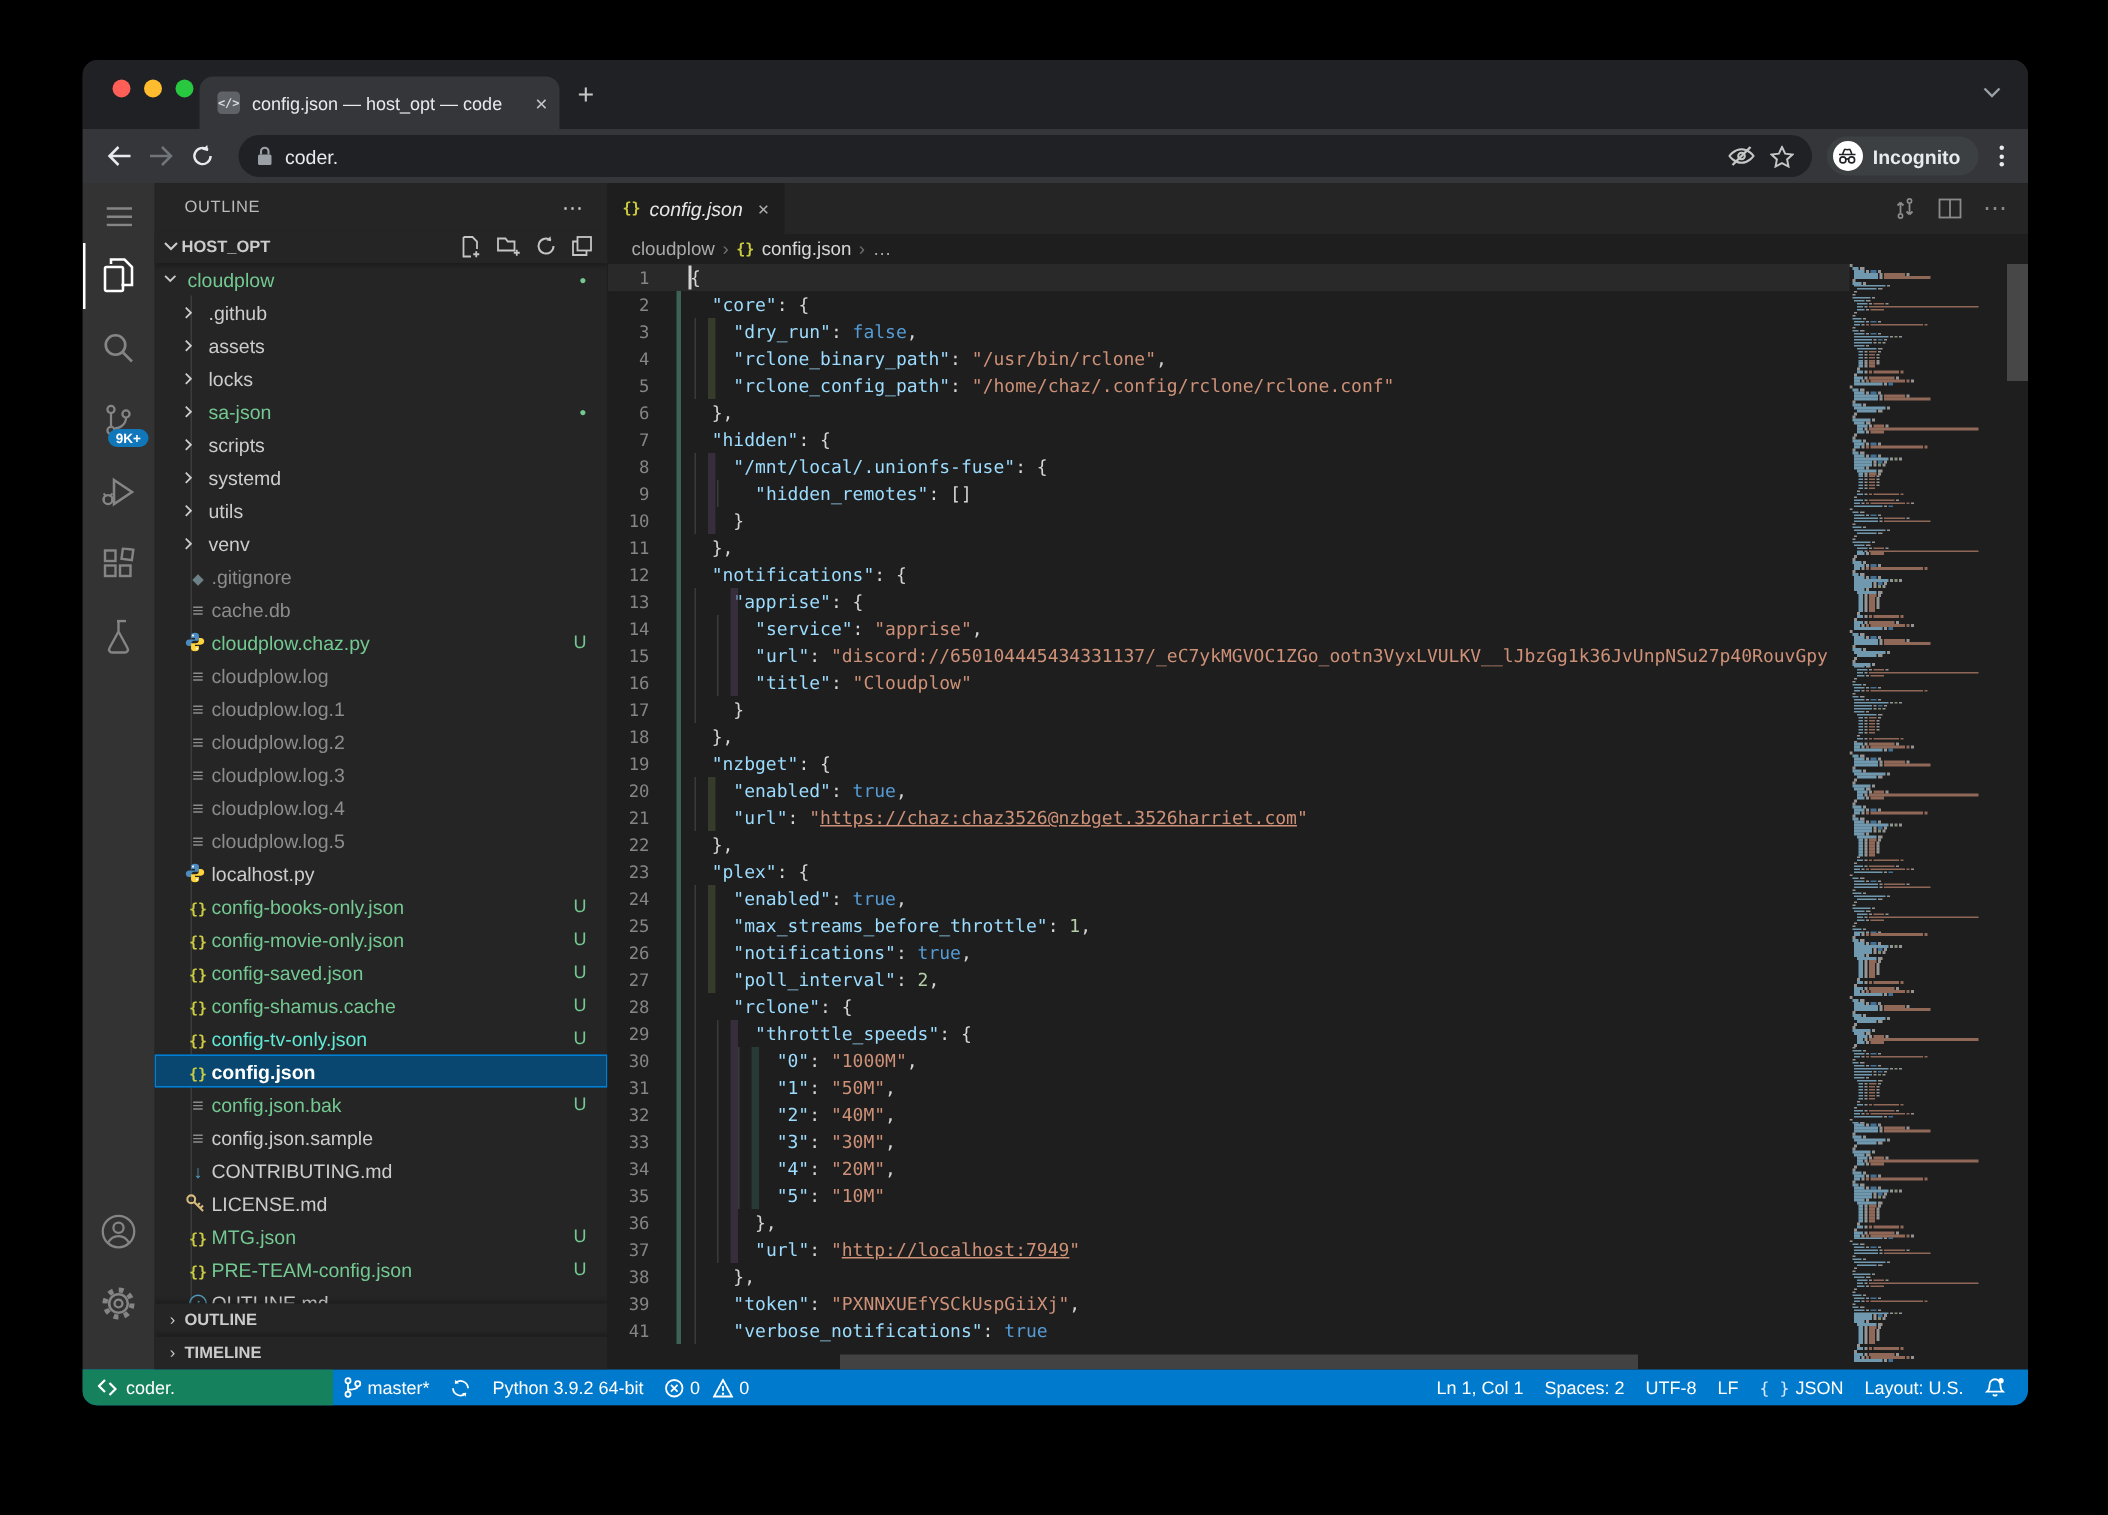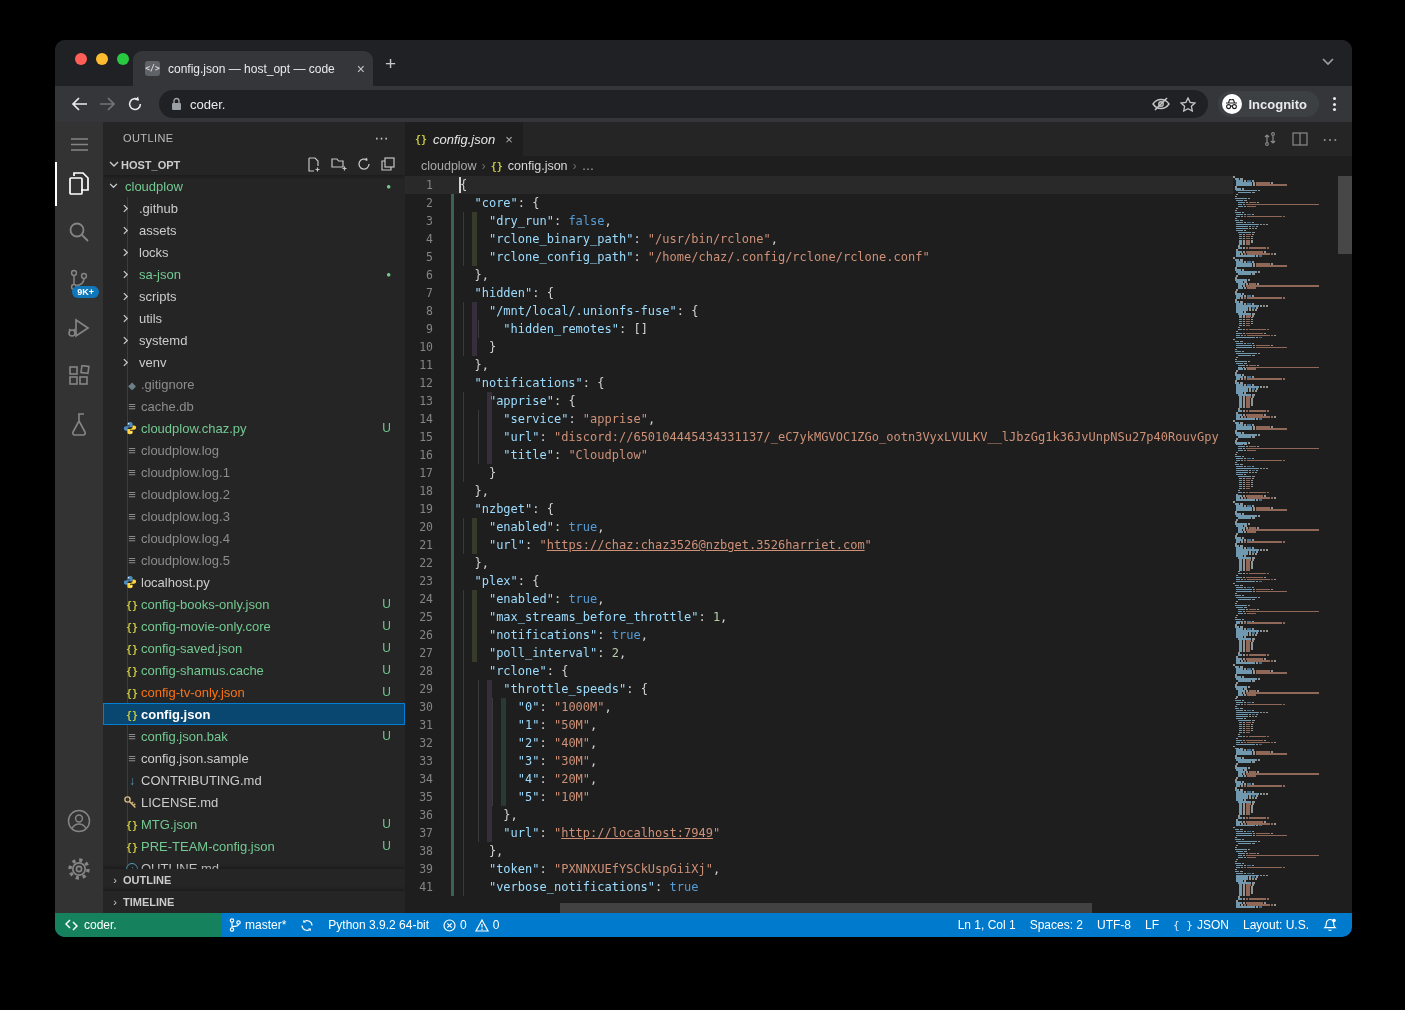--- a/index.html
+++ b/index.html
@@ -374,30 +374,30 @@
               </span>
               <span style="color:#cccccc">scripts</span>
             </div>
             <div class="trow">
               <span style="width:20px;flex:0 0 auto"></span>
               <span class="chev">
                 <svg width="6" height="9" viewBox="0 0 7 10">
                   <path d="M1 1l4 4-4 4" fill="none" stroke="#ccc" stroke-width="1.4"></path>
                 </svg>
               </span>
-              <span style="color:#cccccc">utils</span>
+              <span style="color:#cccccc">systemd</span>
             </div>
             <div class="trow">
               <span style="width:20px;flex:0 0 auto"></span>
               <span class="chev">
                 <svg width="6" height="9" viewBox="0 0 7 10">
                   <path d="M1 1l4 4-4 4" fill="none" stroke="#ccc" stroke-width="1.4"></path>
                 </svg>
               </span>
-              <span style="color:#cccccc">systemd</span>
+              <span style="color:#cccccc">utils</span>
             </div>
             <div class="trow">
               <span style="width:20px;flex:0 0 auto"></span>
               <span class="chev">
                 <svg width="6" height="9" viewBox="0 0 7 10">
                   <path d="M1 1l4 4-4 4" fill="none" stroke="#ccc" stroke-width="1.4"></path>
                 </svg>
               </span>
               <span style="color:#cccccc">venv</span>
             </div>
@@ -468,39 +468,39 @@
             </div>
             <div class="trow">
               <span style="width:20px;flex:0 0 auto"></span>
               <span class="fic"><span class="ic-json">{}</span></span>
               <span style="color:#73c991">config-books-only.json</span>
               <span class="ubadge" style="color:#73c991">U</span>
             </div>
             <div class="trow">
               <span style="width:20px;flex:0 0 auto"></span>
               <span class="fic"><span class="ic-json">{}</span></span>
-              <span style="color:#73c991">config-movie-only.core</span>
+              <span style="color:#73c991">config-movie-only.json</span>
               <span class="ubadge" style="color:#73c991">U</span>
             </div>
             <div class="trow">
               <span style="width:20px;flex:0 0 auto"></span>
               <span class="fic"><span class="ic-json">{}</span></span>
               <span style="color:#73c991">config-saved.json</span>
               <span class="ubadge" style="color:#73c991">U</span>
             </div>
             <div class="trow">
               <span style="width:20px;flex:0 0 auto"></span>
               <span class="fic"><span class="ic-json">{}</span></span>
               <span style="color:#73c991">config-shamus.cache</span>
               <span class="ubadge" style="color:#73c991">U</span>
             </div>
             <div class="trow">
               <span style="width:20px;flex:0 0 auto"></span>
               <span class="fic"><span class="ic-json">{}</span></span>
-              <span style="color:#f97316">config-tv-only.json</span>
+              <span style="color:#5eead4">config-tv-only.json</span>
               <span class="ubadge" style="color:#73c991">U</span>
             </div>
             <div class="trow sel">
               <span style="width:20px;flex:0 0 auto"></span>
               <span class="fic"><span class="ic-json">{}</span></span>
               <span style="color:#ffffff;font-weight:bold">config.json</span>
             </div>
             <div class="trow">
               <span style="width:20px;flex:0 0 auto"></span>
               <span class="fic"><span class="ic-lines">≡</span></span>

